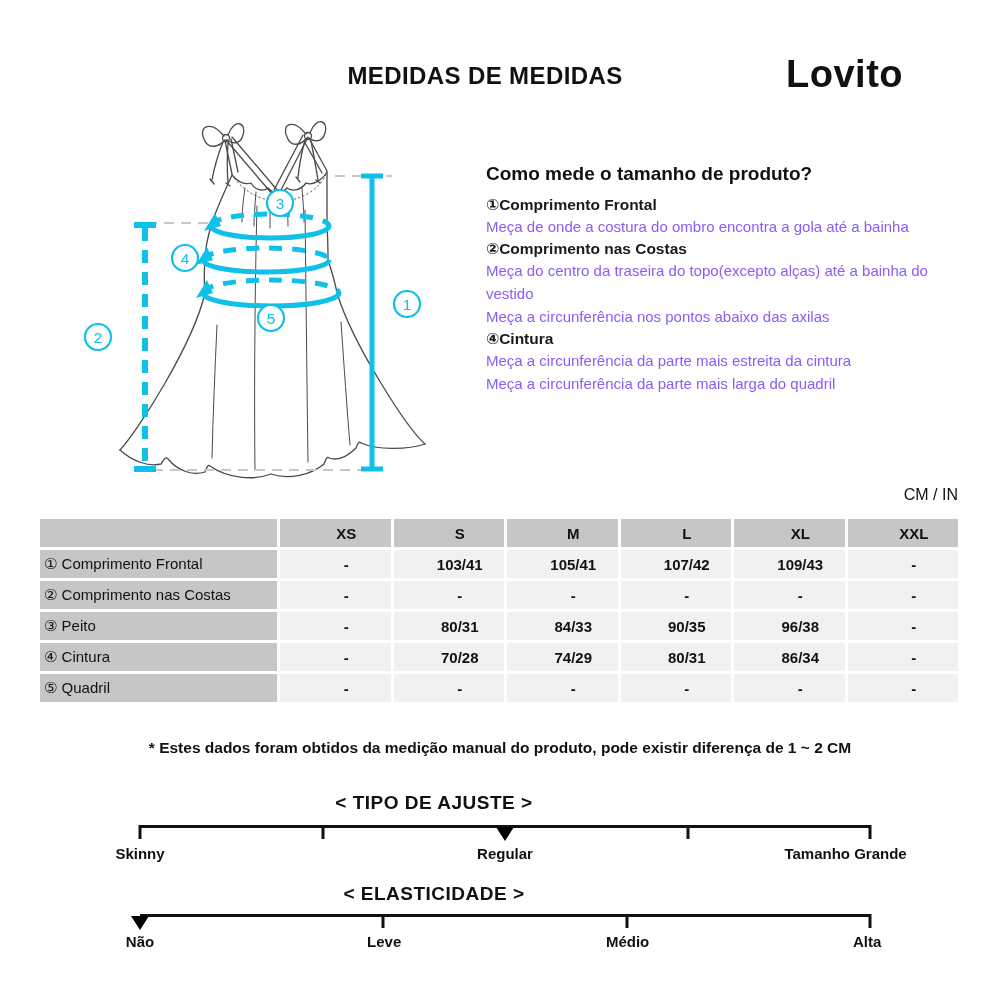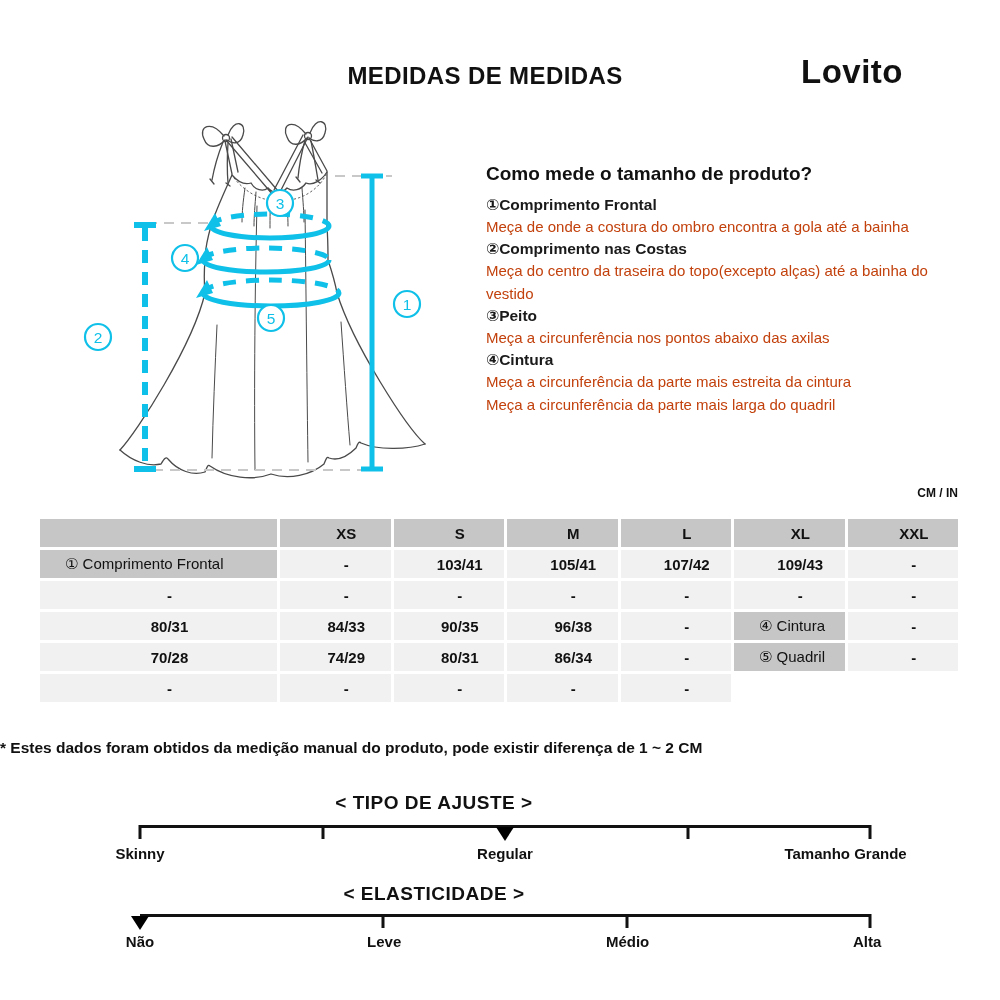--- a/index.html
+++ b/index.html
@@ -5,43 +5,43 @@
   html,body{margin:0;padding:0;}
   body{
     width:1000px;height:1000px;position:relative;background:#ffffff;
     font-family:"Liberation Sans","DejaVu Sans",sans-serif;color:#111;
     overflow:hidden;
   }
   .abs{position:absolute;}
 
   
   .title{top:62px;left:0;width:970px;text-align:center;font-size:24px;font-weight:bold;letter-spacing:.4px;}
-  .logo{top:53px;right:97px;font-size:33px;font-weight:bold;letter-spacing:.5px;}
+  .logo{top:53px;right:97px;font-size:38px;font-weight:bold;letter-spacing:.5px;}
 
   
   .diagram{top:110px;left:75px;width:360px;height:380px;}
 
   
   .guide{top:151px;left:486px;width:474px;}
   .guide h2{margin:12px 0 9px 0;font-size:19px;font-weight:bold;}
   .g-label{font-size:15.5px;font-weight:bold;line-height:21px;color:#1a1a1a;}
-  .g-desc{font-size:15px;line-height:23px;color:#c2410c;}
-
-  .unit{top:486px;right:42px;font-size:12px;font-weight:bold;}
+  .g-desc{font-size:15px;line-height:23px;color:#8b5cf6;}
+
+  .unit{top:486px;right:42px;font-size:16px;font-weight:normal;}
 
   
   .size-table{top:519px;left:40px;width:918px;display:grid;
     grid-template-columns:237px repeat(6,1fr);grid-auto-rows:28px;gap:3px;}
   .size-table .cell{display:flex;align-items:center;justify-content:center;
     font-size:15px;background:#f1f1f1;padding-left:22px;}
   .size-table .hd{background:#c6c6c6;font-weight:bold;}
-  .size-table .lbl{background:#c6c6c6;justify-content:flex-start;padding-left:25px;font-weight:normal;}
+  .size-table .lbl{background:#c6c6c6;justify-content:flex-start;padding-left:4px;font-weight:normal;}
   .size-table .val{font-weight:bold;}
 
-  .note{top:739px;left:0;width:1000px;text-align:left;font-size:15.5px;font-weight:bold;}
+  .note{top:739px;left:0;width:1000px;text-align:center;font-size:15.5px;font-weight:bold;}
 
   
   .scale-title{left:0;width:868px;text-align:center;font-size:19px;font-weight:bold;letter-spacing:.5px;}
   .ruler{left:140px;width:730px;height:16px;}
   .ruler .line{position:absolute;top:0;left:0;right:0;height:3px;background:#111;}
   .ruler .tick{position:absolute;top:0;width:3px;height:14px;background:#111;transform:translateX(-50%);}
   .ruler .tri{position:absolute;top:2px;width:0;height:0;transform:translateX(-50%);
     border-left:9px solid transparent;border-right:9px solid transparent;border-top:14px solid #000;}
   .scale-labels{left:140px;width:730px;height:20px;}
   .scale-labels span{position:absolute;transform:translateX(-50%);white-space:nowrap;
@@ -161,21 +161,20 @@
   </g>
 </svg>
 </div>
 
 <div class="abs guide">
   <h2>Como mede o tamanho de produto?</h2>
   <div class="g-label"><span>①</span><span>Comprimento Frontal</span></div>
   <div class="g-desc">Meça de onde a costura do ombro encontra a gola até a bainha</div>
   <div class="g-label"><span>②</span><span>Comprimento nas Costas</span></div>
   <div class="g-desc">Meça do centro da traseira do topo(excepto alças) até a bainha do vestido</div>
-  <div class="g-label"><span>③</span><span>Peito</span></div>
   <div class="g-desc">Meça a circunferência nos pontos abaixo das axilas</div>
   <div class="g-label"><span>④</span><span>Cintura</span></div>
   <div class="g-desc">Meça a circunferência da parte mais estreita da cintura</div>
   <div class="g-desc">Meça a circunferência da parte mais larga do quadril</div>
 </div>
 
 <div class="abs unit">CM / IN</div>
 
 <div class="abs size-table">
   <div class="cell hd"></div>
@@ -187,27 +186,29 @@
   <div class="cell hd">XXL</div>
 
   <div class="cell lbl">① Comprimento Frontal</div>
   <div class="cell val">-</div>
   <div class="cell val">103/41</div>
   <div class="cell val">105/41</div>
   <div class="cell val">107/42</div>
   <div class="cell val">109/43</div>
   <div class="cell val">-</div>
 
-  <div class="cell val">-</div>
-  <div class="cell val">-</div>
-  <div class="cell val">-</div>
-  <div class="cell val">-</div>
-  <div class="cell val">-</div>
-  <div class="cell val">-</div>
-
+  <div class="cell lbl">② Comprimento nas Costas</div>
+  <div class="cell val">-</div>
+  <div class="cell val">-</div>
+  <div class="cell val">-</div>
+  <div class="cell val">-</div>
+  <div class="cell val">-</div>
+  <div class="cell val">-</div>
+
+  <div class="cell lbl">③ Peito</div>
   <div class="cell val">-</div>
   <div class="cell val">80/31</div>
   <div class="cell val">84/33</div>
   <div class="cell val">90/35</div>
   <div class="cell val">96/38</div>
   <div class="cell val">-</div>
 
   <div class="cell lbl">④ Cintura</div>
   <div class="cell val">-</div>
   <div class="cell val">70/28</div>

